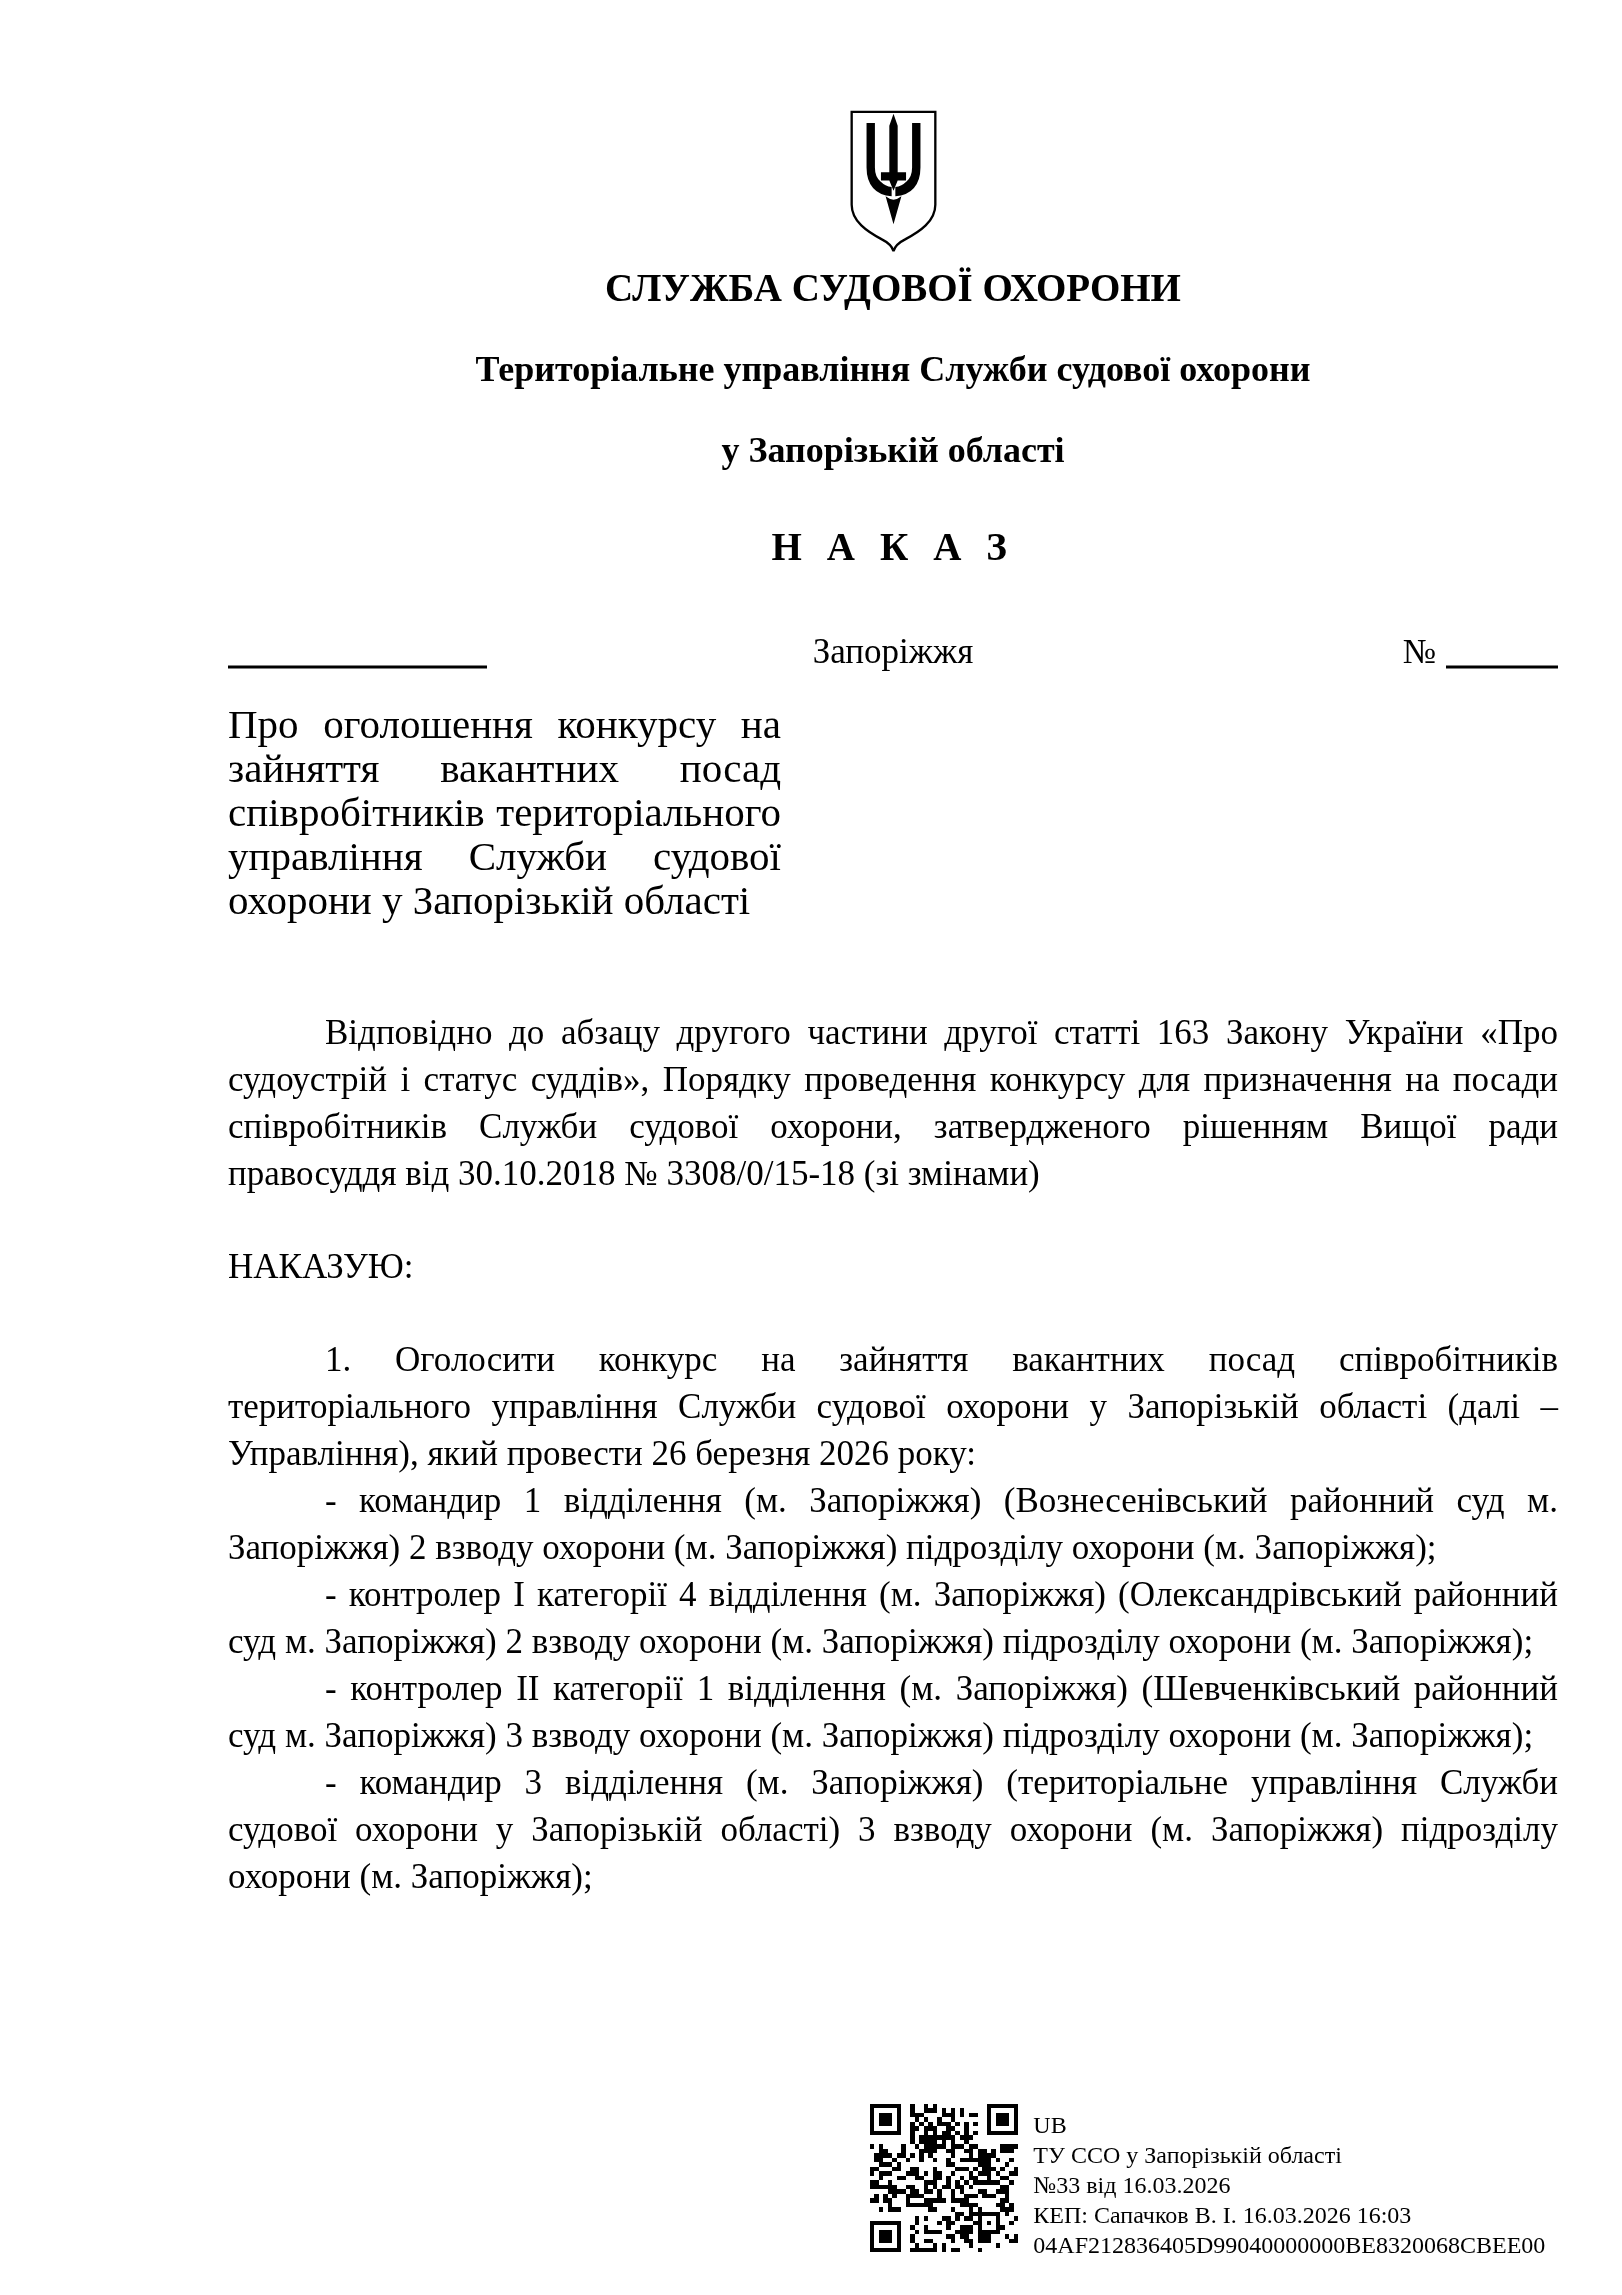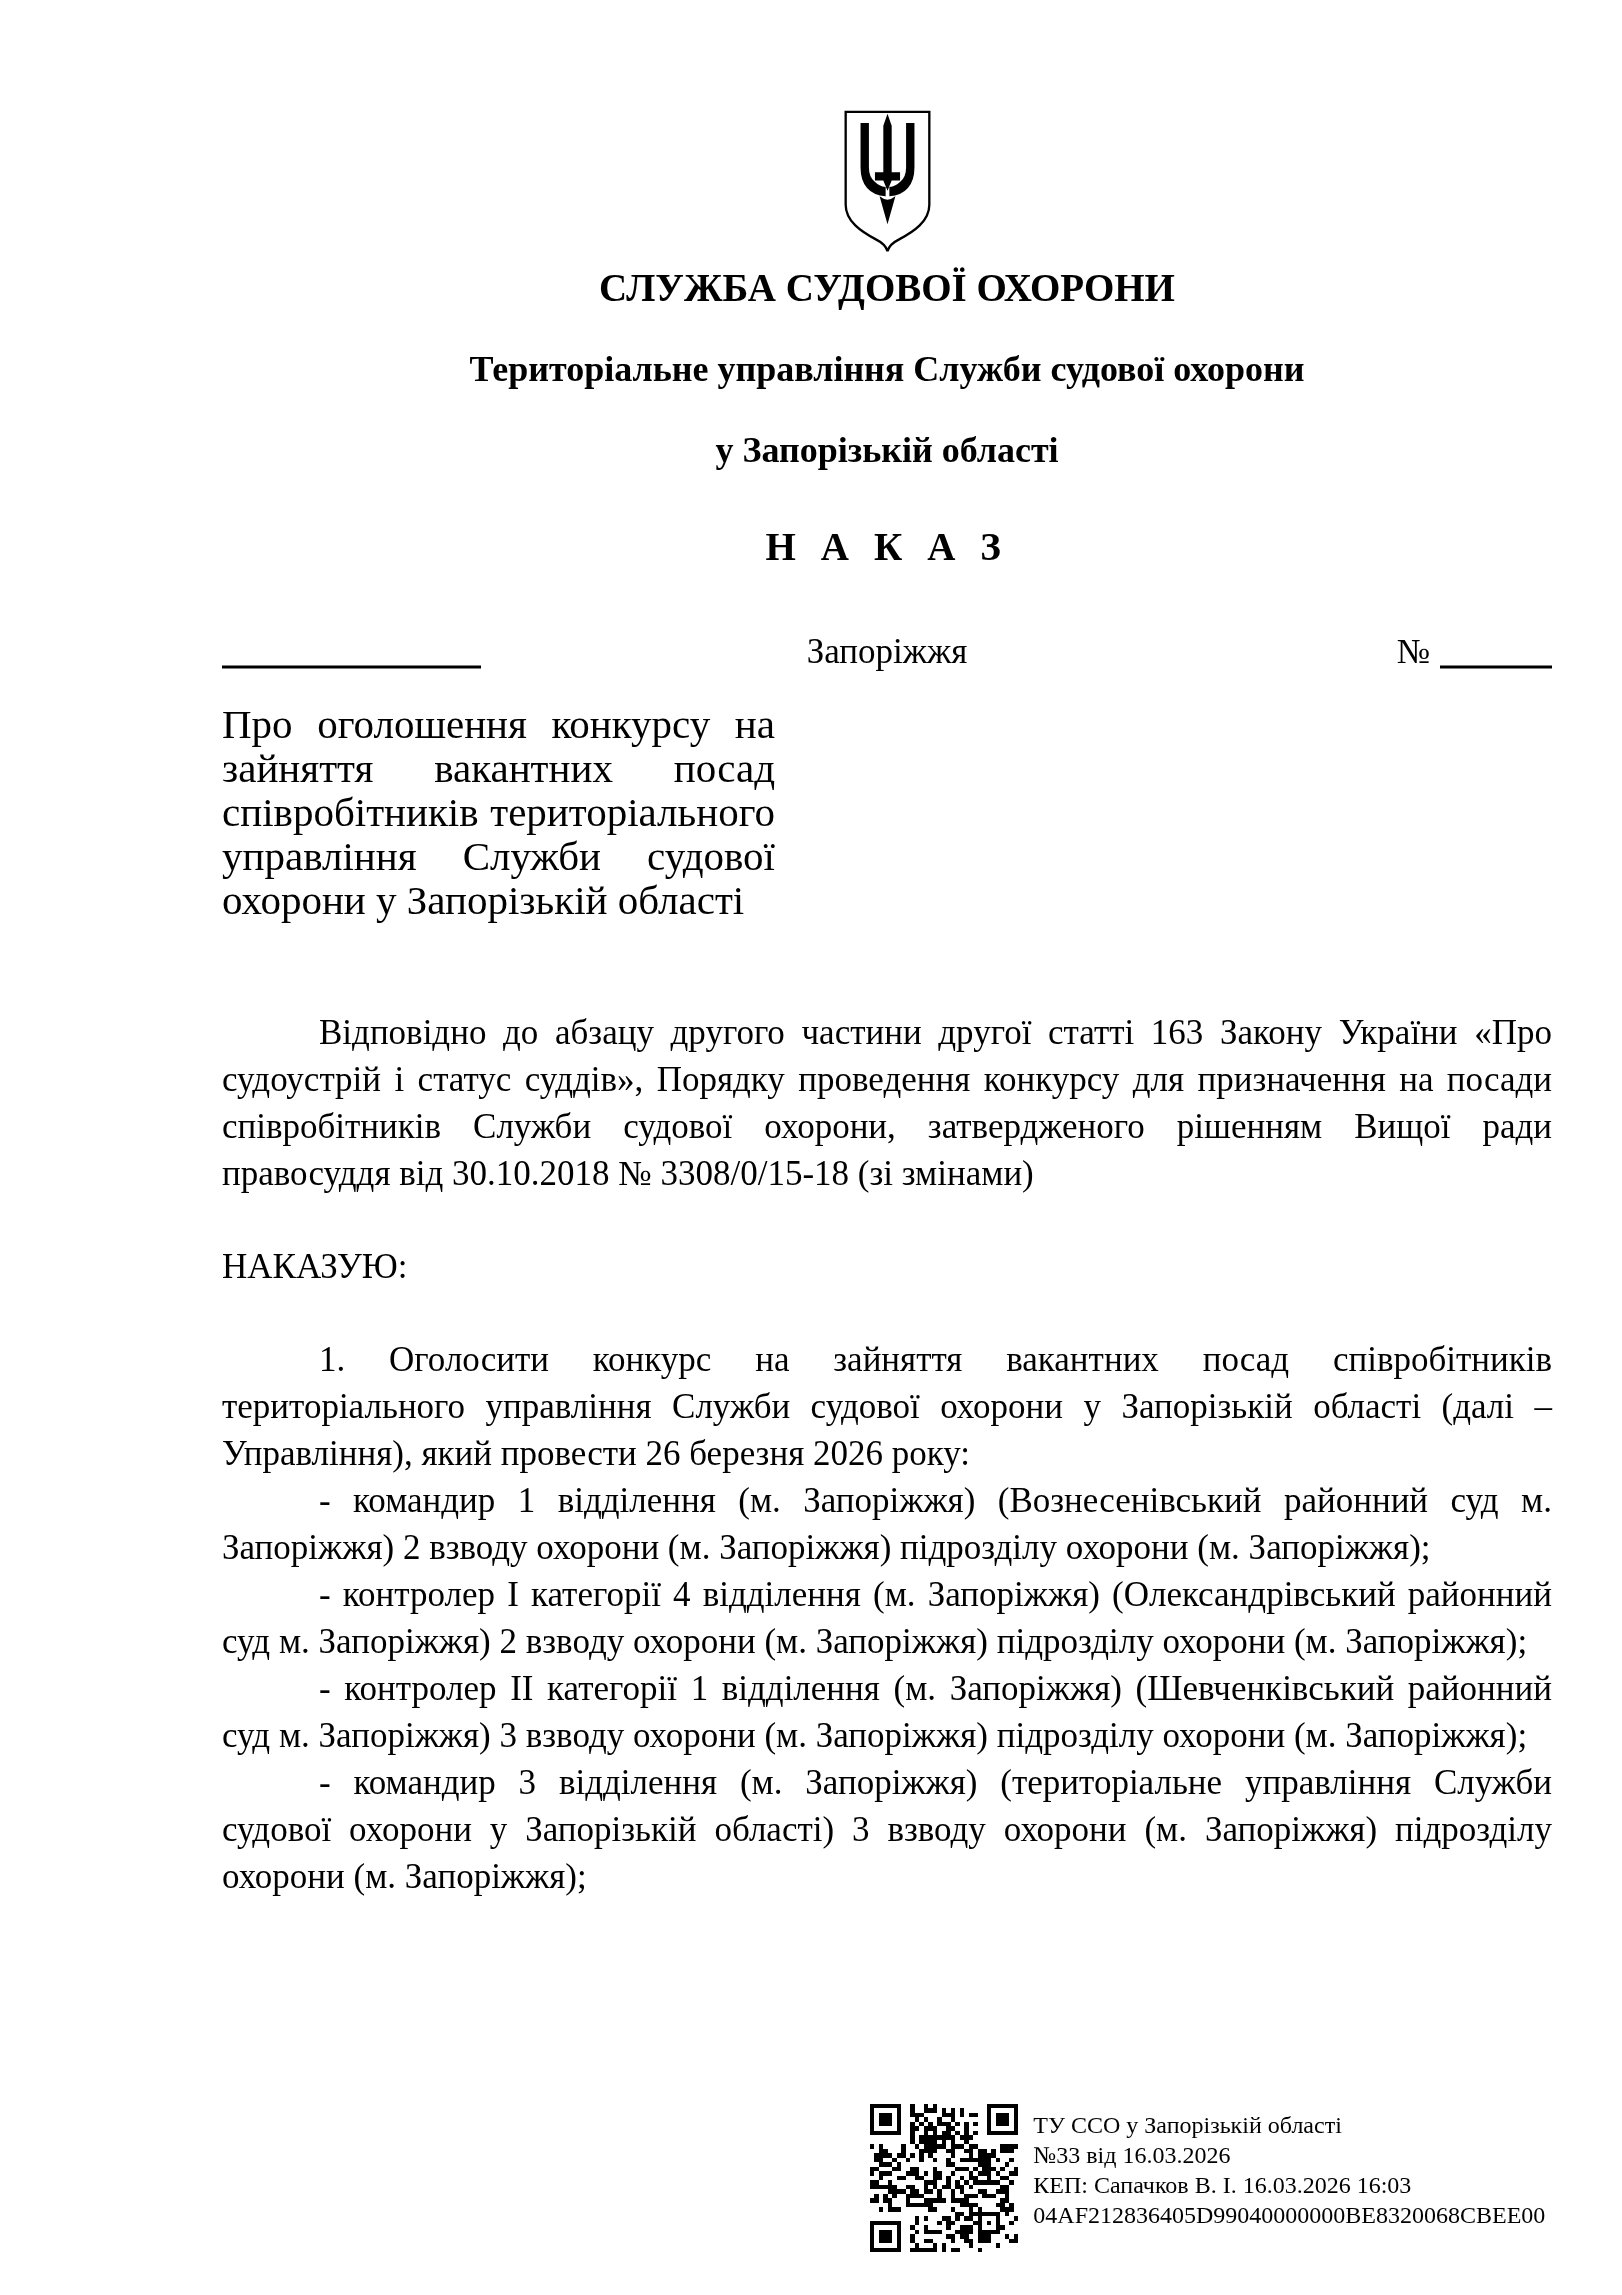--- a/index.html
+++ b/index.html
@@ -3,21 +3,21 @@
 <meta charset="utf-8">
 <style>
   html,body{margin:0;padding:0;background:#ffffff;}
   .page{
     position:relative;
     width:1623px;height:2295px;
     background:#ffffff;color:#000;
     font-family:"Liberation Serif","DejaVu Serif",serif;
     overflow:hidden;
   }
-  .content{position:absolute;left:222px;top:0;width:1330px;}
+  .content{position:absolute;left:228px;top:0;width:1330px;}
   .header{text-align:center;padding-top:109px;}
   .emblem{display:inline-block;width:93px;height:145px;}
   .emblem svg{width:100%;height:100%;display:block;}
   .org-name{font-weight:bold;font-size:39px;line-height:47px;margin-top:7.6px;}
   .org-unit{font-weight:bold;font-size:36px;line-height:45px;margin-top:36px;}
   .doc-type{font-weight:bold;font-size:39px;line-height:47px;letter-spacing:7.6px;margin-top:50px;}
   .city-row{
     display:grid;grid-template-columns:1fr auto 1fr;align-items:baseline;
     margin-top:55px;font-size:35px;line-height:44px;
   }
@@ -483,20 +483,21 @@
           <rect x="28" y="2" width="3" height="3"></rect>
           <rect x="0" y="26" width="7" height="7"></rect>
           <rect x="1" y="27" width="5" height="5" fill="#fff"></rect>
           <rect x="2" y="28" width="3" height="3"></rect>
           <rect x="24" y="24" width="5" height="5"></rect>
           <rect x="25" y="25" width="3" height="3" fill="#fff"></rect>
           <rect x="26" y="26" width="1" height="1"></rect>
         </svg>
     </span>
     <div class="stamp-text">
+      <div>UB</div>
       <div>ТУ ССО у Запорізькій області</div>
       <div>№33 від 16.03.2026</div>
       <div>КЕП: Сапачков В. І. 16.03.2026 16:03</div>
       <div>04AF212836405D99040000000BE8320068CBEE00</div>
     </div>
   </div>
 </div>
 
 
 </body></html>

